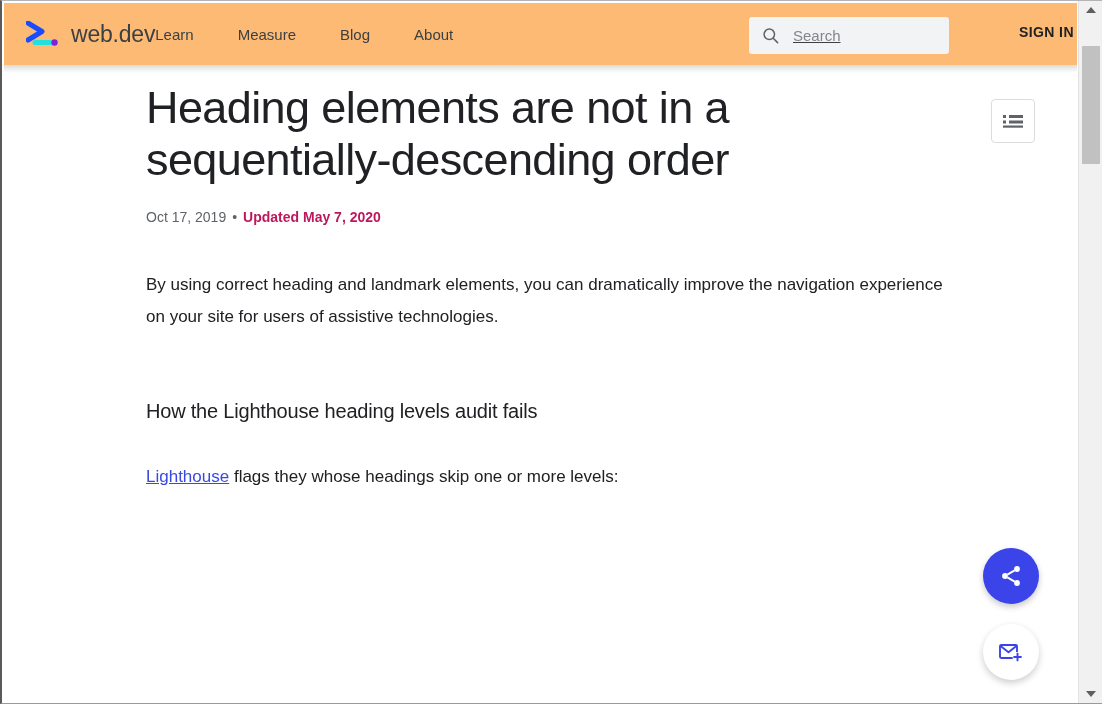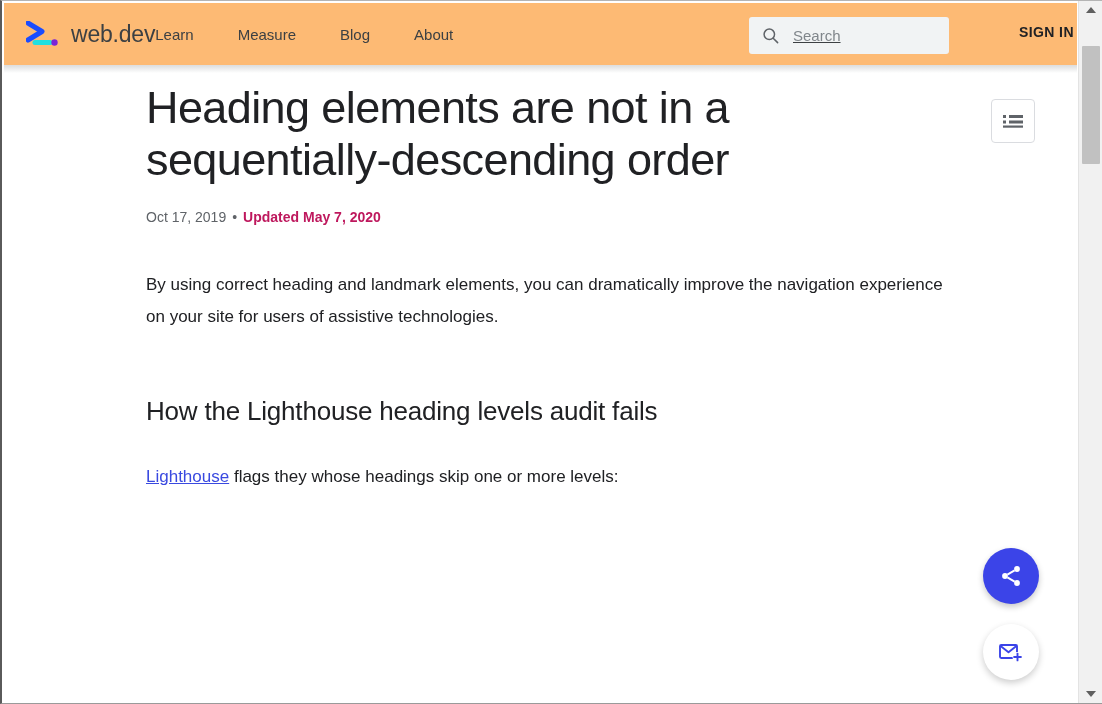--- a/index.html
+++ b/index.html
@@ -128,21 +128,21 @@
     font-size:17px; line-height:32px; color:#202124;
   }
   #paragraph-1 { margin-top:72px; }
   #paragraph-2 { margin-top:42px; }
   #paragraph-3 { margin-top:33px; }
 
   .inline-link { color:#3949e0; text-decoration:underline; cursor:pointer; }
 
   #section-heading {
     margin:61px 0 0 0;
-    font-size:26px; line-height:34px; font-weight:normal; color:#202124;
+    font-size:20px; line-height:34px; font-weight:normal; color:#202124;
     letter-spacing:-0.2px;
   }
 
   
   #toc-button {
     position:absolute; top:32px; right:42px;
     width:44px; height:44px;
     border:1px solid #dadce0; border-radius:4px;
     background:#fff; cursor:pointer;
     display:flex; align-items:center; justify-content:center;

